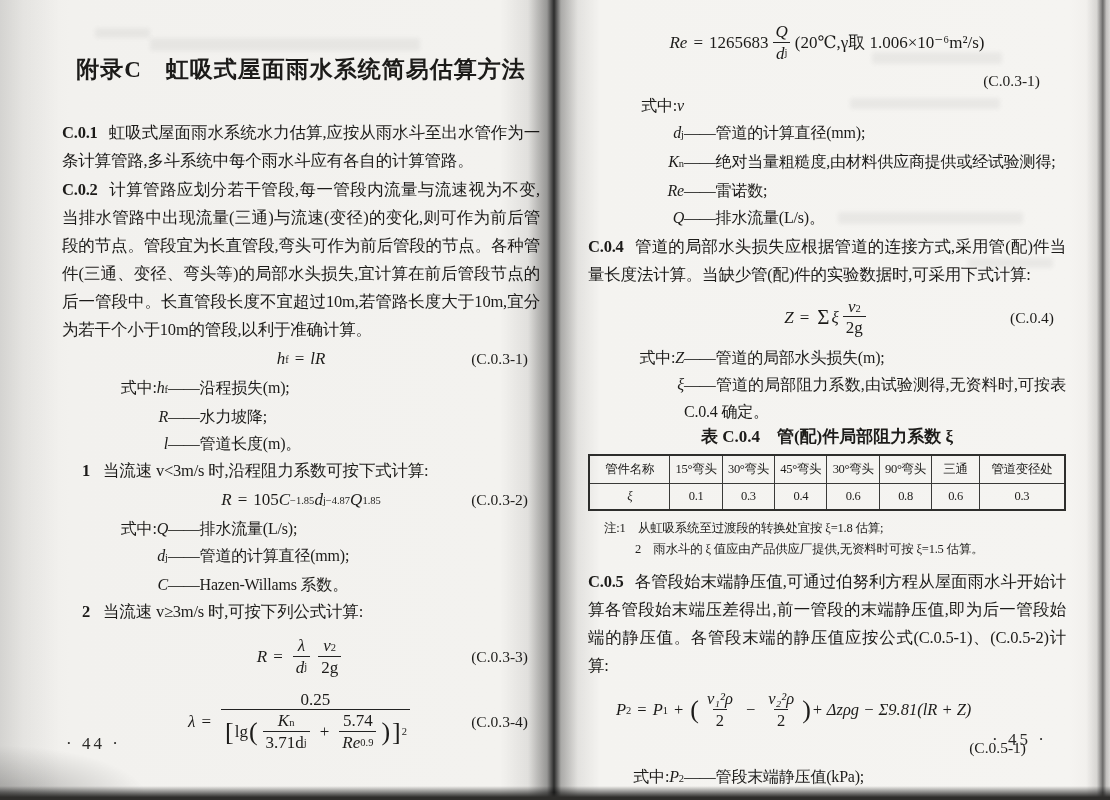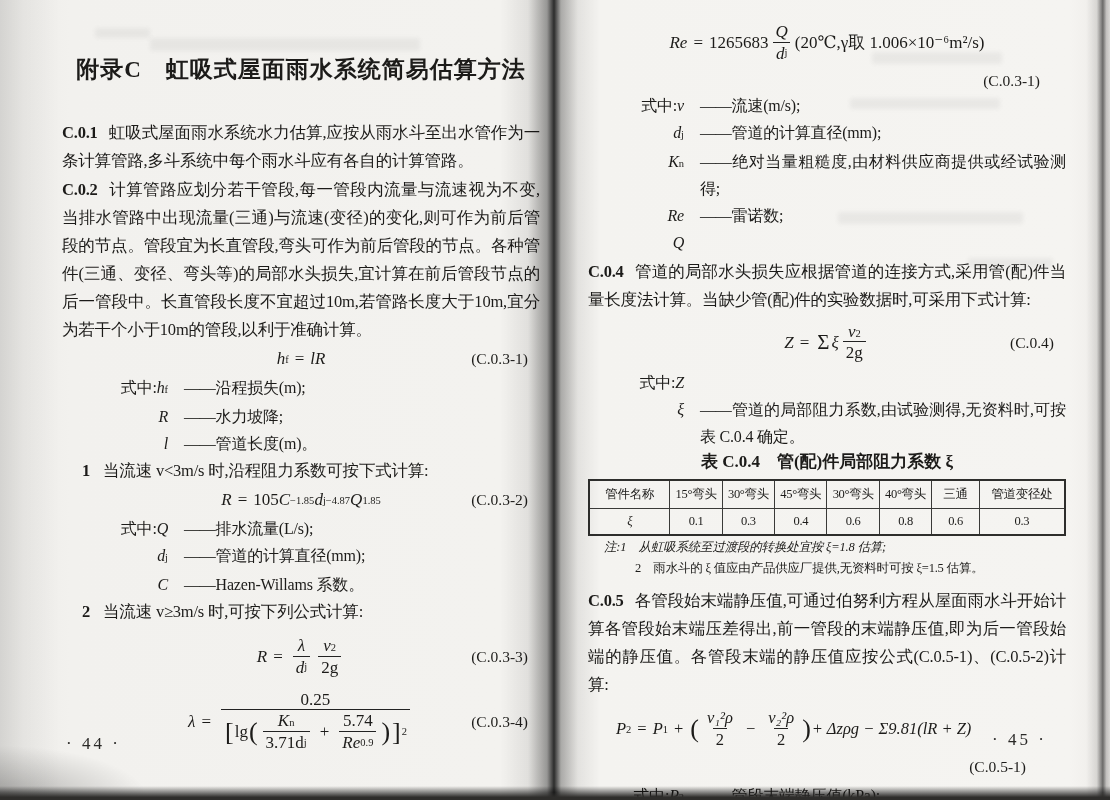--- a/index.html
+++ b/index.html
@@ -24,21 +24,21 @@
   .page{position:absolute;top:0;height:100%;}
   .page-left{left:62px;width:478px;}
   .page-right{left:588px;width:478px;}
 
   .title{font-size:23px;font-weight:bold;text-align:center;letter-spacing:1px;margin:54px 0 34px 0;}
   .para{font-size:16.5px;line-height:28px;text-align:justify;margin:0 0 1px 0;letter-spacing:-.2px;}
   .slabel{font-weight:bold;margin-right:11px;}
   .itemline{font-size:16.5px;line-height:28px;padding-left:20px;letter-spacing:-.2px;}
   .item-num{font-weight:bold;margin-right:13px;}
 
-  .defline{display:flex;font-size:16px;line-height:27px;letter-spacing:-.2px;gap:16px;}
+  .defline{display:flex;font-size:16px;line-height:27px;letter-spacing:-.2px;}
   .dv{flex:0 0 auto;display:flex;justify-content:flex-end;align-items:baseline;}
   .page-left .dv{width:106px;}
   .page-right .dv{width:96px;}
   .dd{flex:1;text-align:justify;}
   i{font-family:"Liberation Serif","DejaVu Serif",serif;}
   sub,sup{font-size:10.5px;letter-spacing:0;}
   sub{vertical-align:-4px;} sup{vertical-align:6px;}
 
   .eqline{position:relative;display:flex;justify-content:center;align-items:center;font-size:17px;margin:5px 0;}
   .eq{display:inline-flex;align-items:center;white-space:nowrap;}
@@ -50,21 +50,21 @@
   .fn{line-height:1.15;padding:0 3px;display:inline-flex;align-items:baseline;justify-content:center;}
   .fd{line-height:1.2;padding:1px 3px 0 3px;border-top:1.3px solid #222;display:inline-flex;align-items:center;justify-content:center;}
   .br{font-size:26px;line-height:1;margin:0 1px;font-weight:400;}
   .sum{font-size:21px;margin:0 2px;}
 
   .tbl-title{font-size:17px;font-weight:bold;text-align:center;margin:0 0 6px 0;}
   table.xi{border-collapse:collapse;width:100%;font-size:12.5px;}
   table.xi th,table.xi td{border:1px solid #3a3a38;text-align:center;padding:5px 3px;font-weight:normal;letter-spacing:-.3px;}
   table.xi{border:2px solid #2e2e2c;}
   .noteline{font-size:12.5px;line-height:21px;letter-spacing:-.2px;}
-  .note1{padding-left:16px;margin-top:1px;font-style:italic;}
+  .note1{padding-left:16px;margin-top:7px;}
   .note2{padding-left:47px;}
 
   .pagenum{position:absolute;font-size:17px;letter-spacing:3px;color:#2a2927;}
   .pn-left{left:66px;bottom:46px;}
   .pn-right{left:992px;bottom:50px;}
 </style>
 </head>
 <body>
 
 <div class="book">
@@ -245,21 +245,20 @@
         <span>(20℃,γ取 1.006×10⁻⁶m²/s)</span>
       </span>
     </div>
     <div class="tagline">(C.0.3-1)</div>
 
     <div class="defline">
       <span class="dv">
           <span>式中:</span>
           <i>v</i>
         </span>
-      <span class="dd">——流速(m/s);</span>
     </div>
     <div class="defline">
       <span class="dv">
           <i>d</i>
           <sub>j</sub>
         </span>
       <span class="dd">——管道的计算直径(mm);</span>
     </div>
     <div class="defline">
       <span class="dv">
@@ -271,20 +270,21 @@
     <div class="defline">
       <span class="dv">
           <i>Re</i>
         </span>
       <span class="dd">——雷诺数;</span>
     </div>
     <div class="defline">
       <span class="dv">
           <i>Q</i>
         </span>
+      <span class="dd">——排水流量(L/s)。</span>
     </div>
 
     <p class="para" style="margin-top:2px;"><span class="slabel">C.0.4</span><span>管道的局部水头损失应根据管道的连接方式,采用管(配)件当量长度法计算。当缺少管(配)件的实验数据时,可采用下式计算:</span></p>
 
     <div class="eqline" style="margin-top:8px;">
       <span class="eq">
         <i>Z</i>
           <span class="sp">=</span>
           <span class="sum">Σ</span>
           <i>ξ</i>
@@ -299,38 +299,39 @@
           </span>
       </span>
       <span class="eqtag">(C.0.4)</span>
     </div>
 
     <div class="defline" style="margin-top:4px;">
       <span class="dv">
           <span>式中:</span>
           <i>Z</i>
         </span>
+      <span class="dd">——管道的局部水头损失(m);</span>
     </div>
     <div class="defline">
       <span class="dv">
           <i>ξ</i>
         </span>
       <span class="dd">——管道的局部阻力系数,由试验测得,无资料时,可按表 C.0.4 确定。</span>
     </div>
 
     <div class="tbl-title">表 C.0.4　管(配)件局部阻力系数 ξ</div>
     <table class="xi">
       <tbody>
           <tr>
         <th style="width:17%;">管件名称</th>
         <th style="width:11%;">15°弯头</th>
         <th style="width:11%;">30°弯头</th>
         <th style="width:11%;">45°弯头</th>
         <th style="width:11%;">30°弯头</th>
-        <th style="width:11%;">40°弯头</th>
+        <th style="width:11%;">90°弯头</th>
         <th style="width:10%;">三通</th>
         <th>管道变径处</th>
       </tr>
       <tr>
         <td><i>ξ</i></td>
         <td>0.1</td>
         <td>0.3</td>
         <td>0.4</td>
         <td>0.6</td>
         <td>0.8</td>

